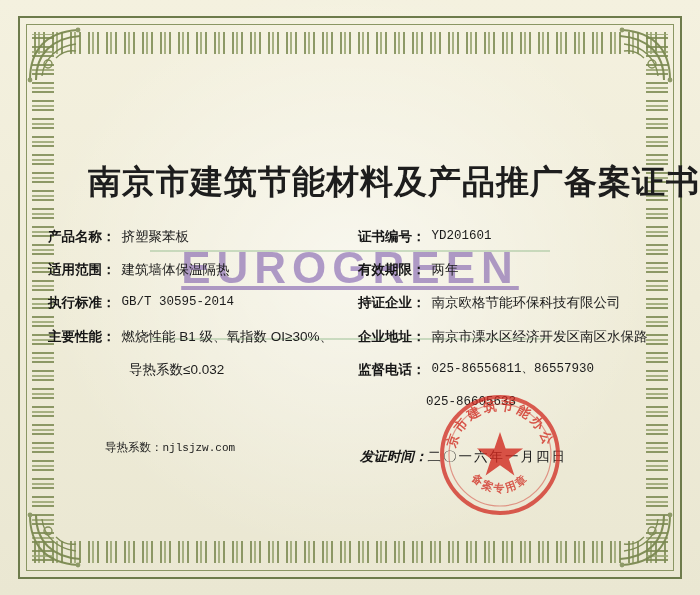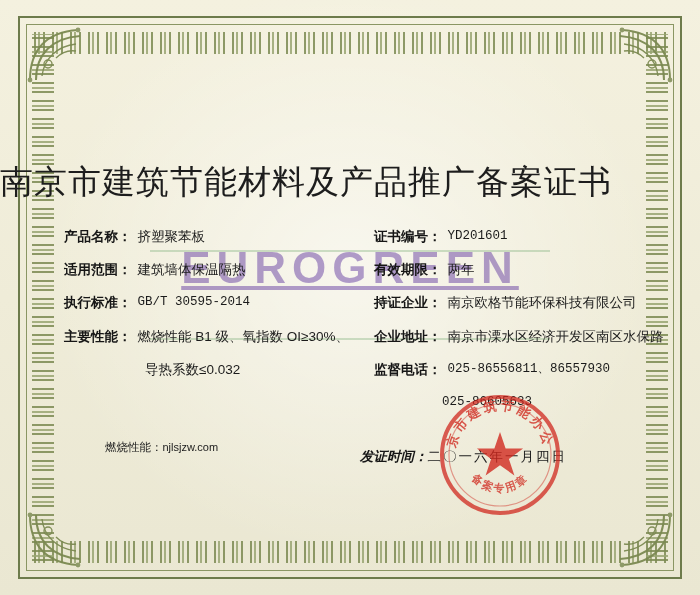--- a/index.html
+++ b/index.html
@@ -114,32 +114,32 @@
     border-top: 2px solid rgba(121,173,118,.35);
     border-bottom: 2px solid rgba(121,173,118,.35);
     pointer-events: none;
   }
 
   
   .title {
     position: absolute;
     left: 0; right: 0;
     top: 160px;
-    text-align: left;
+    text-align: right;
     font-size: 33px;
-    font-weight: 400;
+    font-weight: 700;
     color: #1d1d1d;
     letter-spacing: 1px;
     white-space: nowrap;
   }
 
   
   .fields {
     position: absolute;
-    left: 64px;
+    left: 48px;
     top: 228px;
     width: 600px;
   }
   .row {
     display: flex;
     align-items: flex-start;
     margin-bottom: 15px;
     font-size: 13.5px;
     color: #1b1b1b;
   }
@@ -188,21 +188,21 @@
   }
   .query-line {
     position: absolute;
     left: 105px;
     top: 440px;
     font-size: 11.5px;
     color: #1b1b1b;
     white-space: nowrap;
   }
   .query-line .q-url {
-    font-family: Liberation Sans, sans-serif;
+    font-family: Liberation Mono, monospace;
     font-size: 11px;
   }
 
   
   .issue-date {
     position: absolute;
     left: 360px;
     top: 448px;
     font-size: 13.5px;
     color: #1b1b1b;
@@ -362,21 +362,21 @@
       <div class="col-left"></div>
       <div class="col-right">
         <span class="val mono" style="margin-left:68px">025-86605633</span>
       </div>
     </div>
 
   </div>
 
 
   <div class="query-line">
-    <span>燃烧性能：</span><span class="q-url">njlsjzw.com</span>
+    <span>导热系数：</span><span class="q-url">njlsjzw.com</span>
   </div>
 
   <div class="issue-date">
     <span class="lbl">发证时间：</span><span class="val">二〇一六年一月四日</span>
   </div>
 
   <div class="seal">
     <svg width="126" height="126" viewBox="0 0 126 126">
       <defs>
         <path id="sealArcTop" d="M 18,63 A 45,45 0 0 1 108,63"></path>

